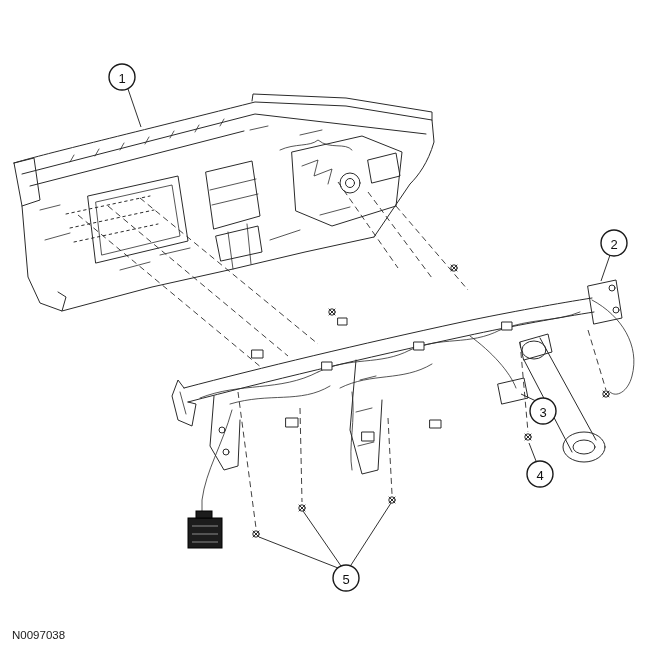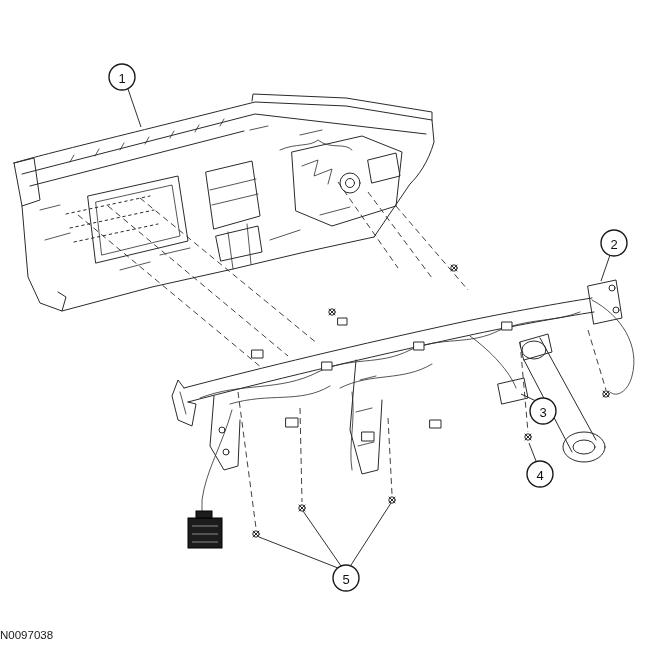--- a/index.html
+++ b/index.html
@@ -6,21 +6,21 @@
   .stage{
     position:relative;
     width:650px;height:650px;
     background:#ffffff;
     font-family:"Liberation Sans", sans-serif;
     overflow:hidden;
   }
   .stage svg{position:absolute;left:0;top:0;}
   .figure-id{
     position:absolute;
-    left:0;top:629px;
+    left:12px;top:629px;
     font-size:11.5px;
     color:#1a1a1a;
     font-family:"Liberation Sans", sans-serif;
   }
   .art{stroke:#2b2b2b;fill:none;stroke-width:1;stroke-linecap:round;stroke-linejoin:round;}
   .thin{stroke-width:0.8;}
   .dash{stroke:#2b2b2b;fill:none;stroke-width:0.9;stroke-dasharray:6 4;}
   .dots{stroke:#2b2b2b;fill:none;stroke-width:1;stroke-dasharray:2.5 3.5;}
   .leader{stroke:#1a1a1a;fill:none;stroke-width:0.9;}
   .callout-circle{fill:#ffffff;stroke:#1a1a1a;stroke-width:1.4;}

